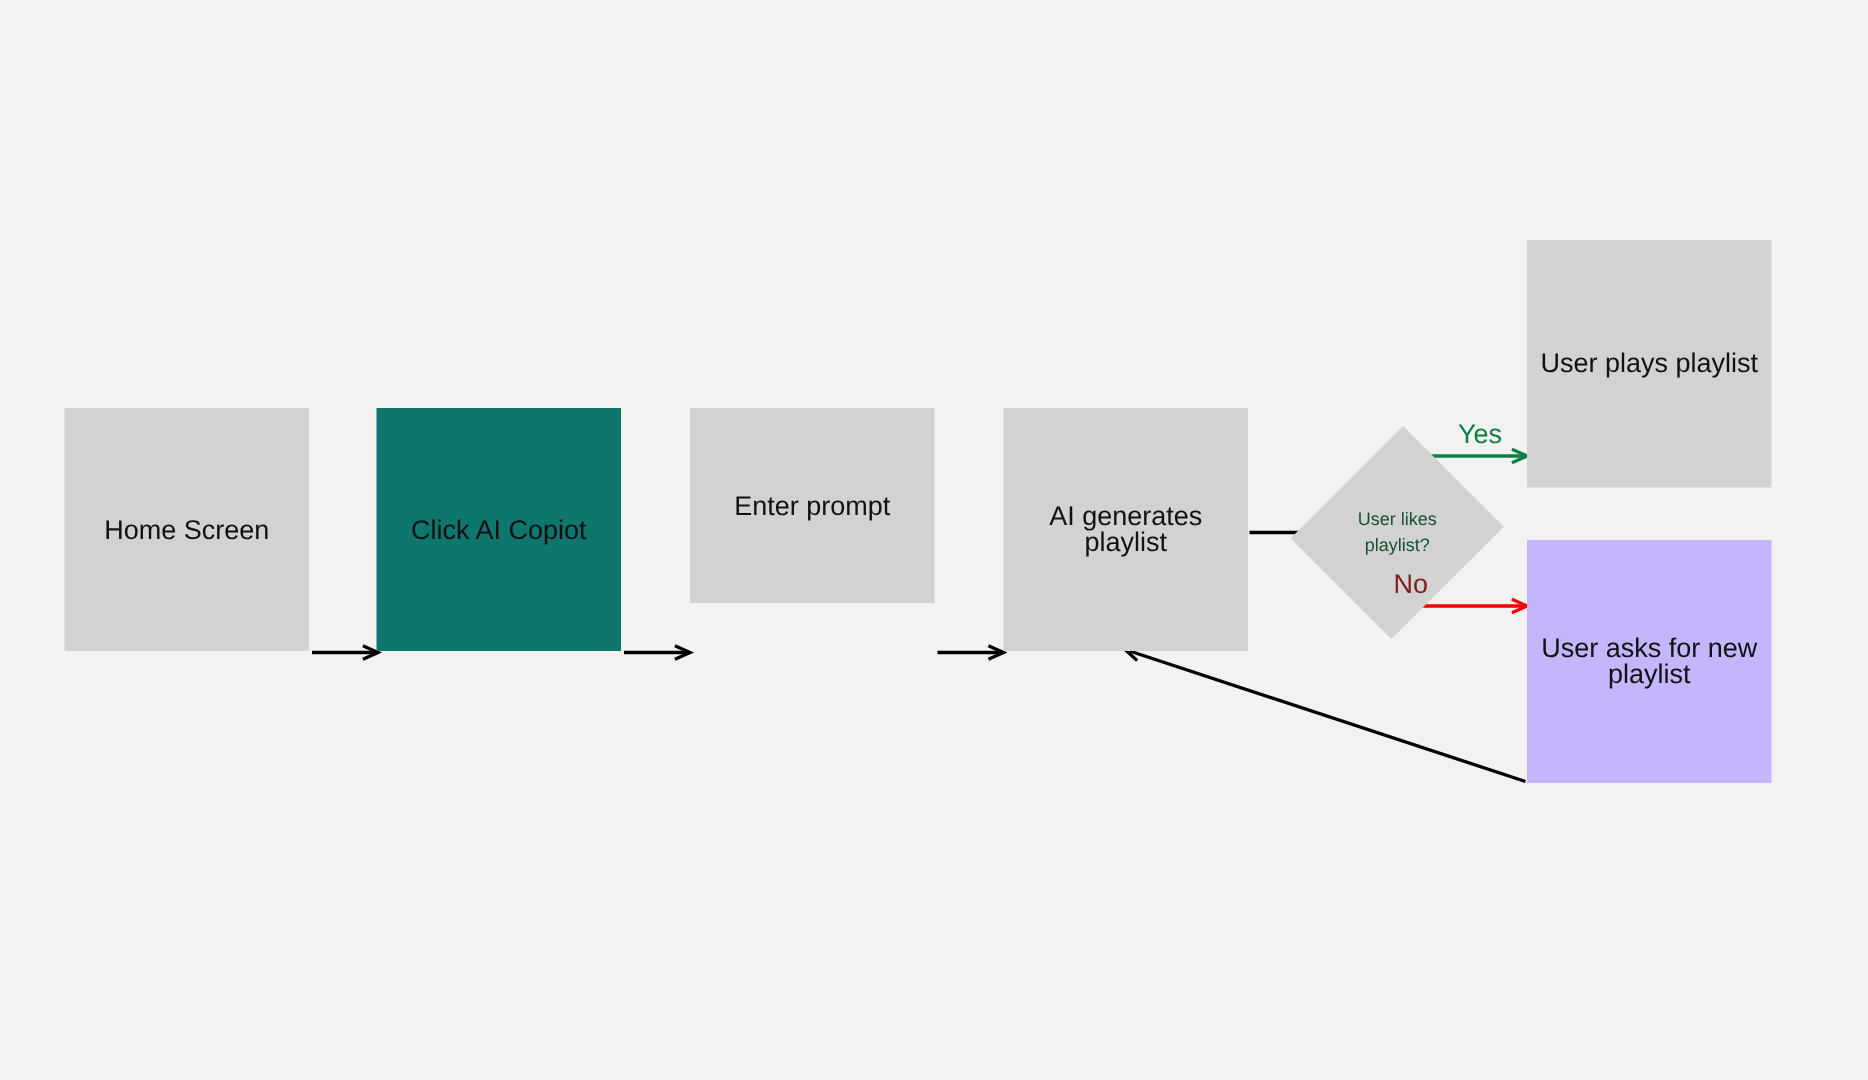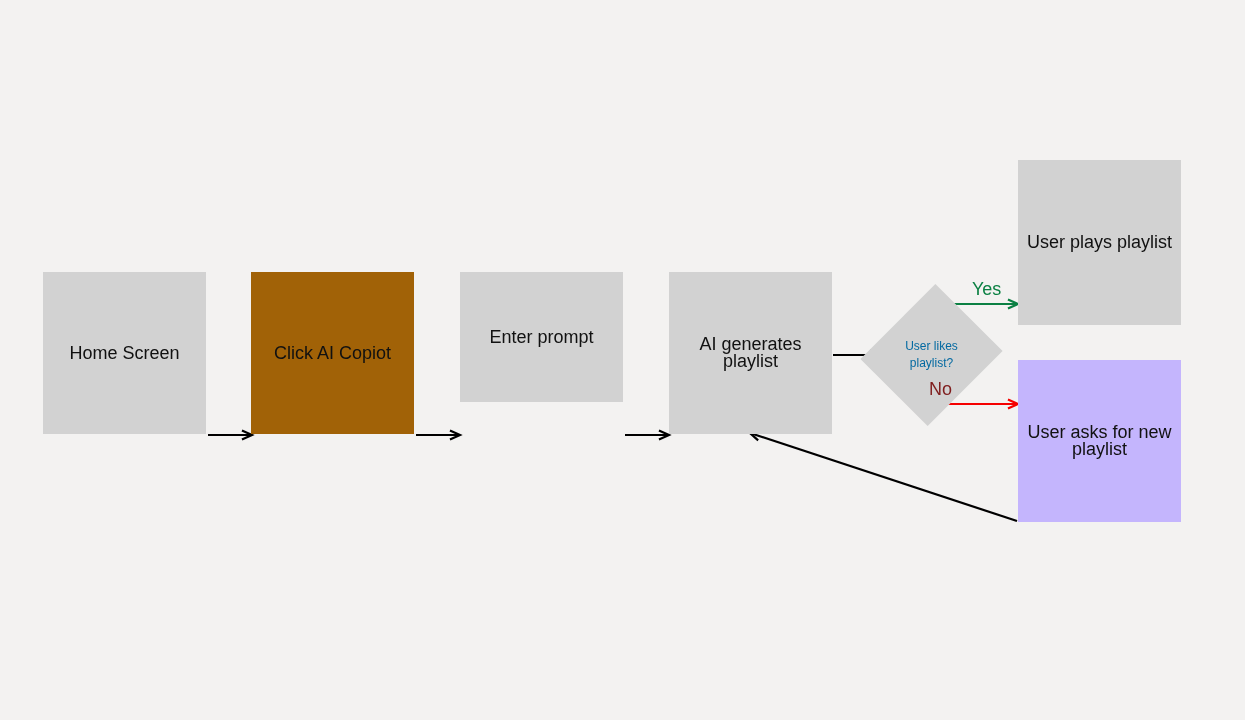--- a/index.html
+++ b/index.html
@@ -41,21 +41,21 @@
   .diamond-shape {
     position: absolute;
     inset: 0;
     background: #d2d2d2;
     transform: rotate(45deg);
   }
   .diamond-label {
     position: relative;
     z-index: 2;
     text-align: center;
-    color: #0369a1;
+    color: #14532d;
     font-size: 12px;
     line-height: 17px;
     white-space: pre-line;
   }
   #edges {
     position: absolute;
     left: 0;
     top: 0;
     width: 1245px;
     height: 720px;
@@ -101,21 +101,21 @@
       <g>
         <line x1="1017" y1="521" x2="750" y2="433" stroke="#000000" stroke-width="2.2"></line>
         <polyline points="760.9432479493463,431.88405899836545 750,433 758.1351889893133,440.40396516119273" fill="none" stroke="#000000" stroke-width="2.2" stroke-linecap="butt" stroke-linejoin="miter"></polyline>
       </g>
     </svg>
 
   <div class="node" style="left: 43px; top: 272px; width: 163px; height: 162px; background: rgb(210, 210, 210);">
     <span>Home Screen</span>
   </div>
 
-  <div class="node" style="left: 251px; top: 272px; width: 163px; height: 162px; background: #a16207;">
+  <div class="node" style="left: 251px; top: 272px; width: 163px; height: 162px; background: #0f766e;">
     <span>Click AI Copiot</span>
   </div>
 
   <div class="node" style="left: 460px; top: 272px; width: 163px; height: 130px; background: rgb(210, 210, 210);">
     <span>Enter prompt</span>
   </div>
 
   <div class="node" style="left: 669px; top: 272px; width: 163px; height: 162px; background: rgb(210, 210, 210);">
     <span>AI generates
 playlist</span>

